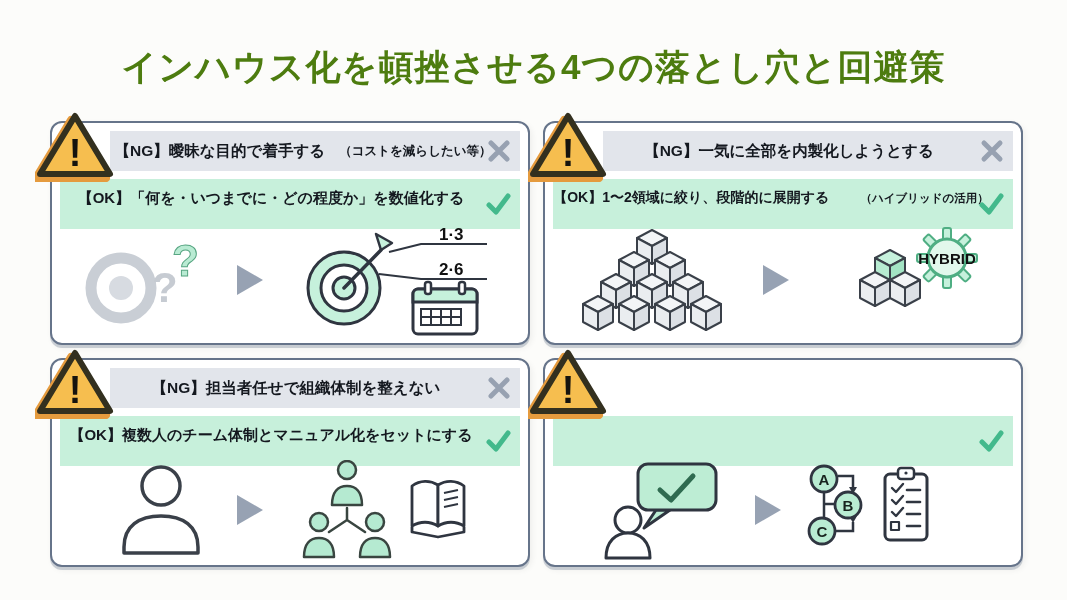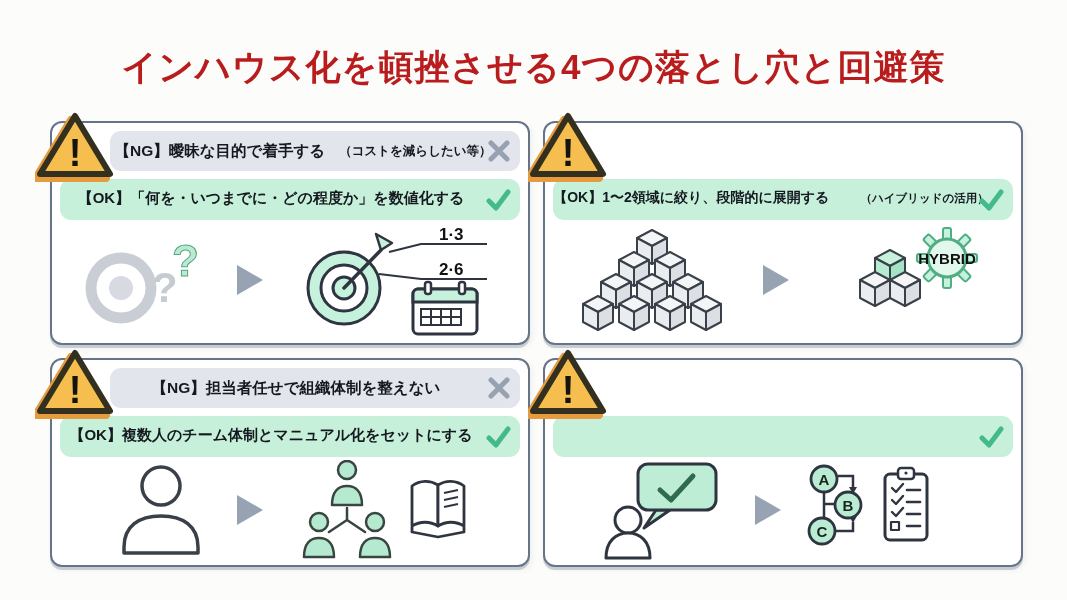--- a/index.html
+++ b/index.html
@@ -4,39 +4,39 @@
 <style>
   html,body{margin:0;padding:0;}
   body{
     width:1067px;height:600px;position:relative;overflow:hidden;
     background:#FCFCFA;
     font-family:"Liberation Sans","DejaVu Sans",sans-serif;
     color:#14181F;
   }
   .title{
     position:absolute;top:44px;left:0;right:0;text-align:center;
-    font-size:35px;font-weight:800;letter-spacing:1px;color:#b91c1c;
+    font-size:35px;font-weight:800;letter-spacing:1px;color:#4d7c0f;
   }
   .card{
     position:absolute;background:#fff;
     border:2px solid #66748A;border-radius:12px;
     box-shadow:0 3px 0 rgba(120,135,155,.35), 2px 3px 6px rgba(0,0,0,.06);
   }
   .card.tl{left:50px;top:121px;width:476px;height:220px;}
   .card.tr{left:543px;top:121px;width:476px;height:220px;}
   .card.bl{left:50px;top:358px;width:476px;height:205px;}
   .card.br{left:543px;top:358px;width:476px;height:205px;}
   .warn{position:absolute;top:-13px;left:-17px;width:80px;height:72px;z-index:3;}
   .warn text{font-family:"Liberation Sans","DejaVu Sans",sans-serif;}
   .bar{position:absolute;display:flex;align-items:center;justify-content:center;
-       border-radius:11px;font-weight:700;white-space:nowrap;}
+       border-radius:0;font-weight:700;white-space:nowrap;}
   .ng-bar{left:58px;right:8px;top:8px;height:40px;background:#E2E5EB;
           font-size:15.5px;padding:0 38px 0 14px;}
   .ok-bar{left:8px;right:8px;top:56px;height:38px;background:#C7F0DB;
-          font-size:15px;padding:0 36px 3px 12px;}
+          font-size:15px;padding:0 36px 12px 12px;}
   .bar .note{font-size:12.5px;font-weight:700;margin-left:14px;}
   .tight{font-size:14px;gap:17px;}
   .tight .note{font-size:11.5px;}
   .mark{position:absolute;right:9px;top:50%;transform:translateY(-50%);}
   .art{position:absolute;left:10px;right:10px;top:100px;bottom:6px;
        display:flex;align-items:center;justify-content:center;gap:26px;}
   svg text{font-family:"Liberation Sans","DejaVu Sans",sans-serif;}
 </style>
 </head>
 <body>
@@ -96,20 +96,27 @@
     </svg>
   </div>
 </div>
 
 <div class="card tr">
   <svg class="warn" viewBox="0 0 80 72">
     <path d="M40 6 L75 64 L5 64 Z" transform="translate(-4,4)" fill="#E59B3E" stroke="#E59B3E" stroke-width="8" stroke-linejoin="round"></path>
     <path d="M40 6 L75 64 L5 64 Z" fill="#F6BE4F" stroke="#33301F" stroke-width="6" stroke-linejoin="round"></path>
     <text x="40" y="56" text-anchor="middle" font-size="38" font-weight="900" fill="#15130E">!</text>
   </svg>
+  <div class="bar ng-bar">
+    <span>【NG】一気に全部を内製化しようとする</span>
+      <span class="note"></span>
+    <svg class="mark" width="24" height="24" viewBox="0 0 24 24">
+      <path d="M4 4 L20 20 M20 4 L4 20" stroke="#97A1B1" stroke-width="5" stroke-linecap="round" fill="none"></path>
+    </svg>
+  </div>
   <div class="bar ok-bar tight">
     <span>【OK】1〜2領域に絞り、段階的に展開する</span>
       <span class="note">（ハイブリッドの活用）</span>
     <svg class="mark" width="26" height="26" viewBox="0 0 26 26">
       <path d="M4 14 L11 21 L23 5" stroke="#43B98C" stroke-width="5" stroke-linecap="round" stroke-linejoin="round" fill="none"></path>
     </svg>
   </div>
   <div class="art">
     <svg width="170" height="112" viewBox="0 0 170 112">
       <defs>

